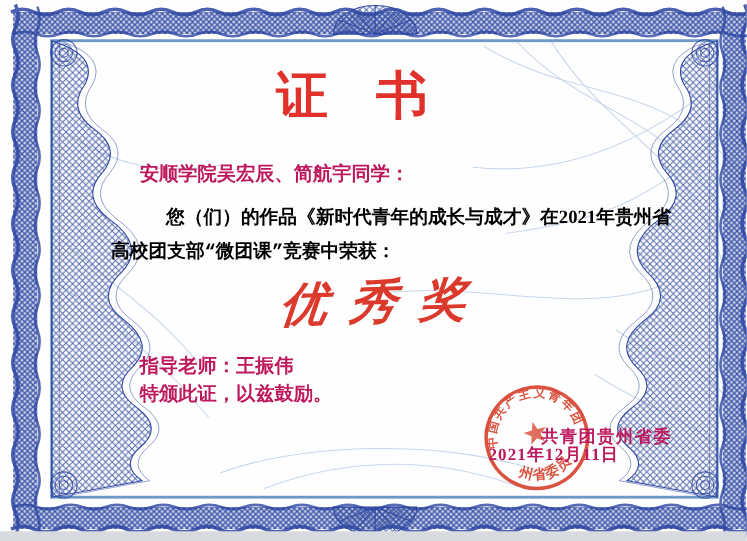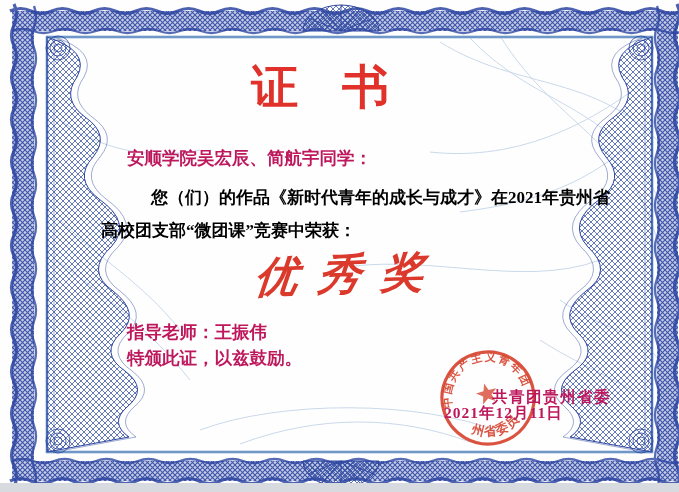--- a/index.html
+++ b/index.html
@@ -7,21 +7,21 @@
         font-family:"Liberation Serif",serif;}
   .deco{position:absolute;left:0;top:0;width:679px;height:492px;}
   .txt{position:absolute;font-family:"Liberation Serif",serif;font-weight:700;color:#be185d;
        white-space:nowrap;}
   .title{top:56px;left:0;width:640px;text-align:center;font-size:47px;color:#e0322a;
          letter-spacing:16px;text-indent:16px;}
   .recipient{top:146px;left:127px;font-size:17.5px;}
   .body-par{position:absolute;top:181px;left:101px;width:490px;font-size:17px;line-height:33px;
             font-weight:700;color:#000000;}
   .body-line1{padding-left:50px;white-space:nowrap;}
-  .body-line2{white-space:nowrap;}
+  .body-line2{white-space:nowrap;font-family:Liberation Mono, monospace;}
   .award{top:246px;left:0;width:679px;text-align:center;font-size:43px;color:#da392b;
          font-style:italic;letter-spacing:20px;text-indent:20px;
          transform:skewX(-7deg) rotate(-2deg);}
   .advisor{top:320px;left:127px;font-size:17.5px;}
   .closing{top:346px;left:127px;font-size:17.5px;}
   .issuer{top:387px;left:444px;font-size:15.5px;letter-spacing:1.5px;padding-left:48px;}
   .date{top:403px;left:444px;font-size:15.5px;letter-spacing:1px;}
   .scan-strip{position:absolute;left:0;bottom:0;width:679px;height:9px;background:#d7dbdf;}
   .seal-arc{font-family:"Liberation Serif",serif;font-weight:700;}
 </style>

